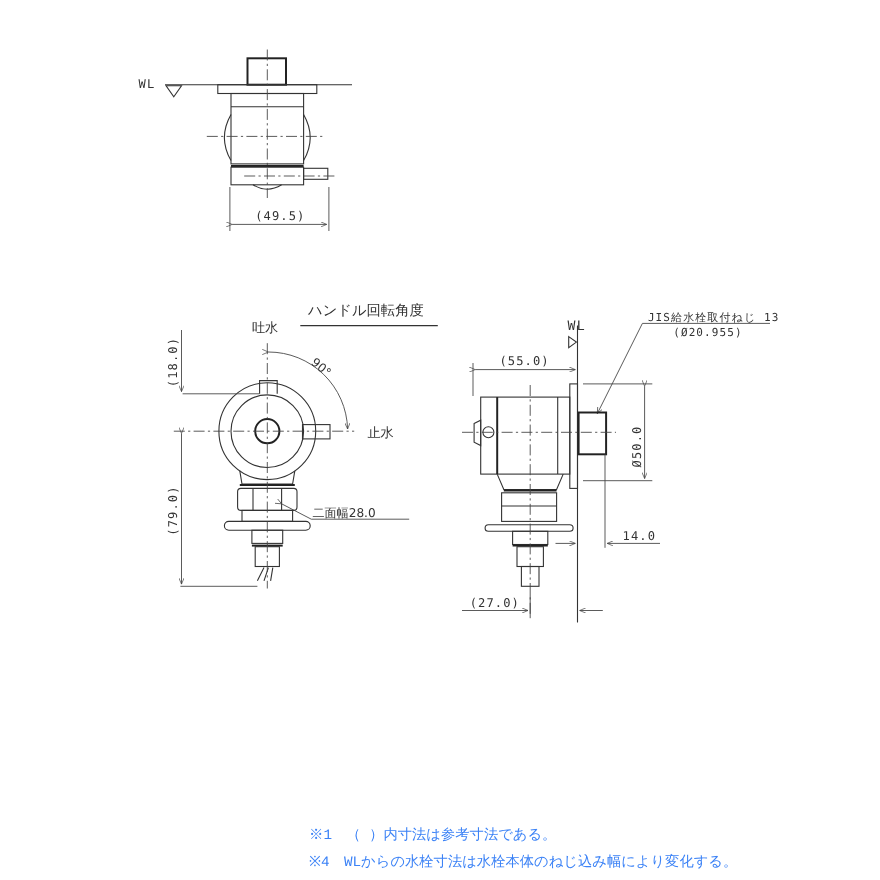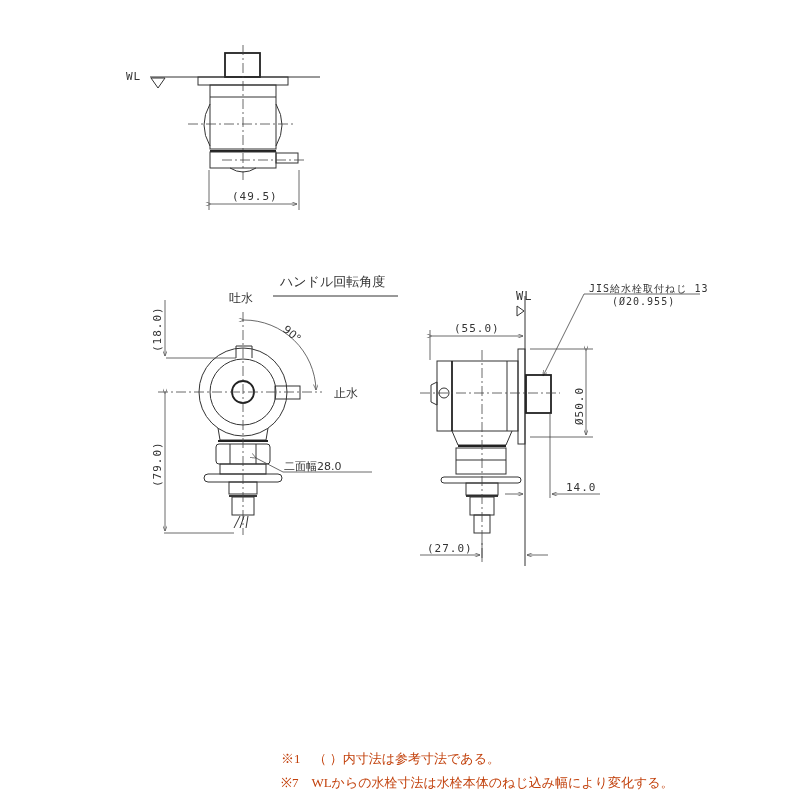--- a/index.html
+++ b/index.html
@@ -4,21 +4,21 @@
 <style>
   html, body { margin: 0; padding: 0; background: #ffffff; }
   body { width: 800px; height: 800px; position: relative; overflow: hidden; font-family: "DejaVu Sans", sans-serif; }
   svg { position: absolute; left: 0; top: 0; }
   .ln { stroke: #333; stroke-width: 1; fill: none; }
   .thk { stroke: #222; stroke-width: 1.8; fill: none; }
   .ctr { stroke: #444; stroke-width: 0.8; fill: none; stroke-dasharray: 10 3 2 3; }
   .dim { stroke: #444; stroke-width: 0.8; fill: none; }
   .txt { font-family: "DejaVu Sans", sans-serif; fill: #333; font-size: 11px; }
   .dtxt { font-family: "DejaVu Sans Mono", monospace; fill: #333; font-size: 11px; letter-spacing: 1px; }
-  .note { position: absolute; left: 281px; font-family: Liberation Serif, serif; font-size: 13px; color: #c2410c; white-space: pre; }
+  .note { position: absolute; left: 281px; font-family: Liberation Mono, monospace; font-size: 13px; color: #3b82f6; white-space: pre; }
 </style>
 </head>
 <body>
 
 <svg width="800" height="800" viewBox="0 0 800 800">
   <defs>
     <marker id="arr" markerWidth="8" markerHeight="6" refX="7" refY="3" orient="auto">
       <path d="M0,0 L7,3 L0,6" fill="none" stroke="#444" stroke-width="0.8"></path>
     </marker>
   </defs>
@@ -142,13 +142,13 @@
     <text class="dtxt" x="566" y="491">14.0</text>
 
     <line class="dim" x1="482" y1="540" x2="482" y2="562"></line>
     <line class="dim" x1="420" y1="555" x2="480" y2="555" marker-end="url(#arr)"></line>
     <line class="dim" x1="548" y1="555" x2="527" y2="555" marker-end="url(#arr)"></line>
     <text class="dtxt" x="427" y="552">(27.0)</text>
   </g>
 </svg>
 
 <div class="note" style="top:750px">※1　（ ）内寸法は参考寸法である。</div>
-<div class="note" style="top:773px">※7　WLからの水栓寸法は水栓本体のねじ込み幅により変化する。</div>
+<div class="note" style="top:773px">※4　WLからの水栓寸法は水栓本体のねじ込み幅により変化する。</div>
 
 </body></html>

